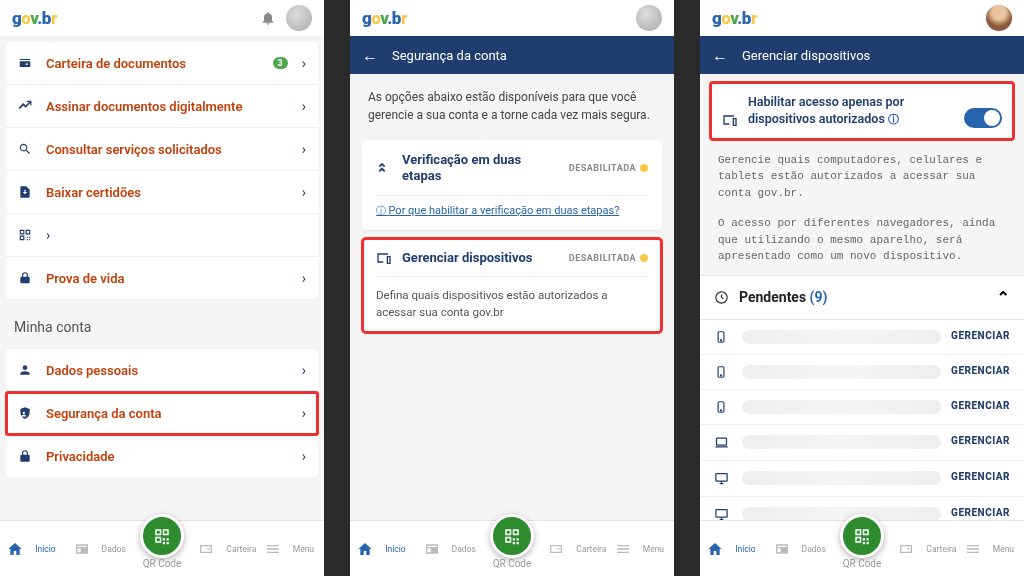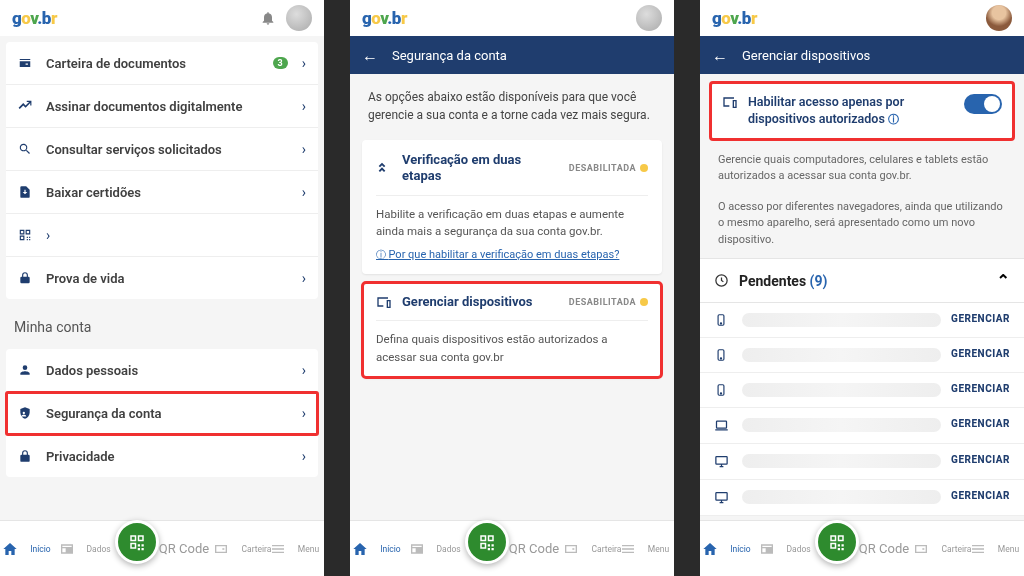--- a/index.html
+++ b/index.html
@@ -17,55 +17,55 @@
   .bell { color: #888; font-size: 16px; }
   .avatar { width: 26px; height: 26px; border-radius: 50%; background: radial-gradient(circle at 40% 35%, #ddd, #aaa); }
   .avatar-photo { width: 26px; height: 26px; border-radius: 50%; background: radial-gradient(circle at 50% 30%, #e8c4a0 30%, #8b5a3c 60%); }
   .subheader { background: #1f3d6e; color: #fff; height: 38px; display: flex; align-items: center; padding: 0 12px; gap: 14px; font-size: 13px; }
   .back-arrow { color: #fff; font-size: 16px; }
   .content { flex: 1; overflow-y: auto; background: #f5f5f5; }
   .list { background: #fff; margin: 6px 6px; border-radius: 4px; }
   .list-item { display: flex; align-items: center; padding: 13px 12px; border-bottom: 1px solid #eee; gap: 10px; position: relative; }
   .list-item:last-child { border-bottom: none; }
   .list-item .icon { width: 18px; text-align: center; color: #1f3d6e; font-size: 13px; flex-shrink: 0; }
-  .list-item .label { flex: 1; color: #404040; font-size: 13px; font-weight: 600; }
+  .list-item .label { flex: 1; color: #c2410c; font-size: 13px; font-weight: 600; }
   .list-item .chev { color: #1f3d6e; font-size: 14px; }
   .list-item .badge { background: #4ea64e; color: #fff; font-size: 9px; border-radius: 6px; padding: 1px 5px; font-weight: 700; margin-right: 4px; }
   .section-title { padding: 14px 14px 8px; color: #555; font-size: 14px; }
   .highlight-red { outline: 3px solid #f03030; outline-offset: -2px; border-radius: 2px; }
   .intro-text { padding: 14px 18px 8px; color: #444; font-size: 12px; line-height: 1.5; }
   .card { background: #fff; margin: 8px 12px; border-radius: 4px; padding: 12px 14px; box-shadow: 0 1px 2px rgba(0,0,0,0.08); }
   .card-head { display: flex; align-items: center; gap: 10px; border-bottom: 1px solid #eee; padding-bottom: 10px; }
   .card-head .icon { color: #1f3d6e; font-size: 15px; }
   .card-head .ctitle { flex: 1; color: #1f3d6e; font-weight: 700; font-size: 13px; line-height: 1.25; }
   .status-pill { font-size: 9px; color: #888; letter-spacing: 0.5px; display: flex; align-items: center; gap: 4px; font-weight: bold; }
   .status-dot { width: 8px; height: 8px; border-radius: 50%; background: #f7c948; }
   .card-body { padding-top: 10px; color: #555; font-size: 11.5px; line-height: 1.5; }
   .link { color: #2864ae; text-decoration: underline; font-size: 11px; display: block; margin-top: 8px; }
-  .toggle-card { background: #fff; margin: 8px 10px; padding: 12px; display: flex; align-items: flex-start; gap: 10px; border-radius: 3px; }
+  .toggle-card { background: #fff; margin: 8px 10px; padding: 12px; display: flex; align-items: flex-end; gap: 10px; border-radius: 3px; }
   .toggle-card .icon { color: #1f3d6e; font-size: 16px; }
   .toggle-card .tlabel { flex: 1; color: #1f3d6e; font-weight: 600; font-size: 12.5px; line-height: 1.35; }
   .help-q { color: #2864ae; font-size: 11px; }
   .switch { width: 38px; height: 20px; background: #2864ae; border-radius: 10px; position: relative; }
   .switch::after { content: ""; position: absolute; right: 2px; top: 2px; width: 16px; height: 16px; background: #fff; border-radius: 50%; }
-  .desc-text { padding: 4px 18px 10px; color: #666; font-size: 11px; line-height: 1.5; }
+  .desc-text { padding: 4px 18px 10px; color: #666; font-size: 11px; line-height: 1.5; font-family: Liberation Mono, monospace; }
   .acc-head { background: #fff; padding: 12px 14px; display: flex; align-items: center; gap: 10px; border-top: 1px solid #e5e5e5; border-bottom: 1px solid #e5e5e5; }
   .acc-head .clock { color: #333; font-size: 14px; }
   .acc-head .atitle { flex: 1; font-size: 14px; font-weight: 700; color: #222; }
   .acc-head .count { color: #2864ae; font-weight: 700; }
   .device-row { background: #fff; padding: 10px 14px; display: flex; gap: 10px; border-bottom: 1px solid #eee; }
   .device-row .dicon { color: #1f3d6e; font-size: 15px; width: 18px; }
   .device-row .dname { flex: 1; height: 14px; background: linear-gradient(90deg, #eee 0%, #f5f5f5 50%, #eee 100%); border-radius: 7px; }
   .device-row .manage { color: #1f3d6e; font-size: 10px; font-weight: 800; letter-spacing: 0.5px; }
   .bottom-nav { background: #fff; height: 56px; display: flex; align-items: center; justify-content: space-around; border-top: 1px solid #e5e5e5; position: relative; }
   .nav-item { display: flex; flex-direction: row; align-items: center; gap: 12px; color: #999; font-size: 8.5px; width: 52px; }
   .nav-item.active { color: #2864ae; }
   .nav-item .nicon { font-size: 16px; }
   .qr-btn { width: 44px; height: 44px; background: #2e8b2e; border-radius: 50%; display: flex; align-items: center; justify-content: center; color: #fff; font-size: 18px; margin-top: -14px; box-shadow: 0 2px 6px rgba(0,0,0,0.3); border: 3px solid #fff; }
-  .nav-qr { display: flex; flex-direction: row; align-items: center; color: #999; font-size: 13px; }
+  .nav-qr { display: flex; flex-direction: column; align-items: center; color: #999; font-size: 10px; }
   svg { display: block; }
 </style>
 </head>
 <body>
 
 <div class="phone">
   <div class="header">
     <div class="logo"><span class="g">g</span><span class="o">o</span><span class="v">v</span><span class="dot">.</span><span class="b">b</span><span class="r">r</span></div>
     <div class="header-right">
       <span class="bell">
@@ -227,21 +227,20 @@
             <svg width="16" height="16" viewBox="0 0 24 24" fill="#1f3d6e">
               <path d="M9 11l-5 5 2 2 3-3 3 3 2-2-5-5zm0-7L4 9l2 2 3-3 3 3 2-2-5-5z"></path>
             </svg>
           </span>
         <span class="ctitle">Verificação em duas etapas</span>
         <span class="status-pill">
             <span>DESABILITADA</span>
             <span class="status-dot"></span>
           </span>
       </div>
-      <div class="card-body">Habilite a verificação em duas etapas e aumente ainda mais a segurança da sua conta gov.br.</div>
       <a class="link"><span style="font-size:10px;">ⓘ </span><span>Por que habilitar a verificação em duas etapas?</span></a>
     </div>
     <div class="card highlight-red">
       <div class="card-head">
         <span class="icon">
             <svg width="16" height="16" viewBox="0 0 24 24" fill="#1f3d6e">
               <path d="M4 5h14v2H4v10h7v2H2V5h2zm12 4h6v12h-6V9zm2 2v8h2v-8h-2z"></path>
             </svg>
           </span>
         <span class="ctitle">Gerenciar dispositivos</span>

